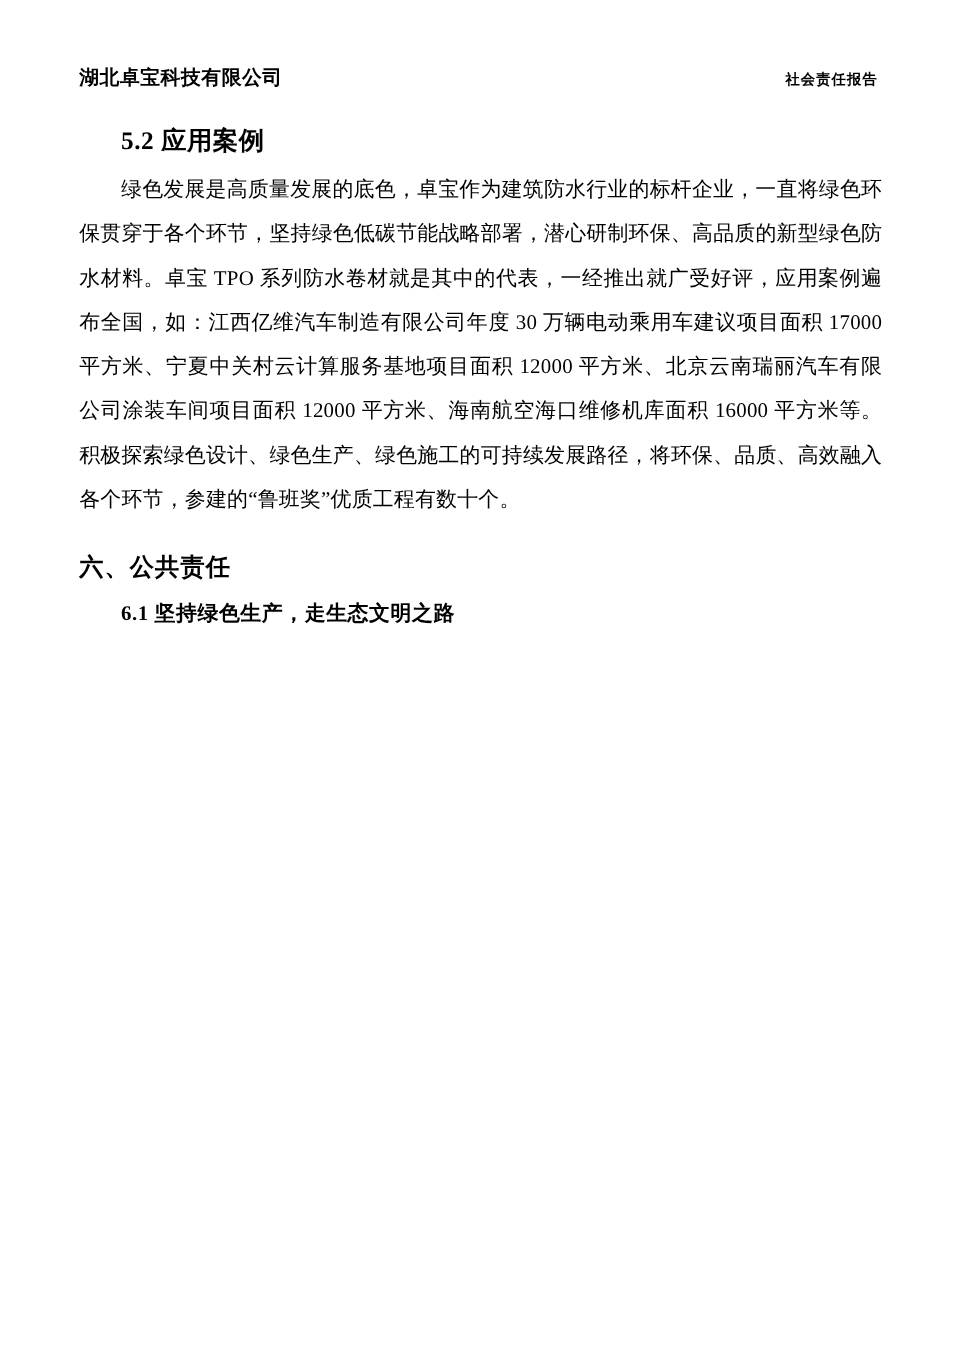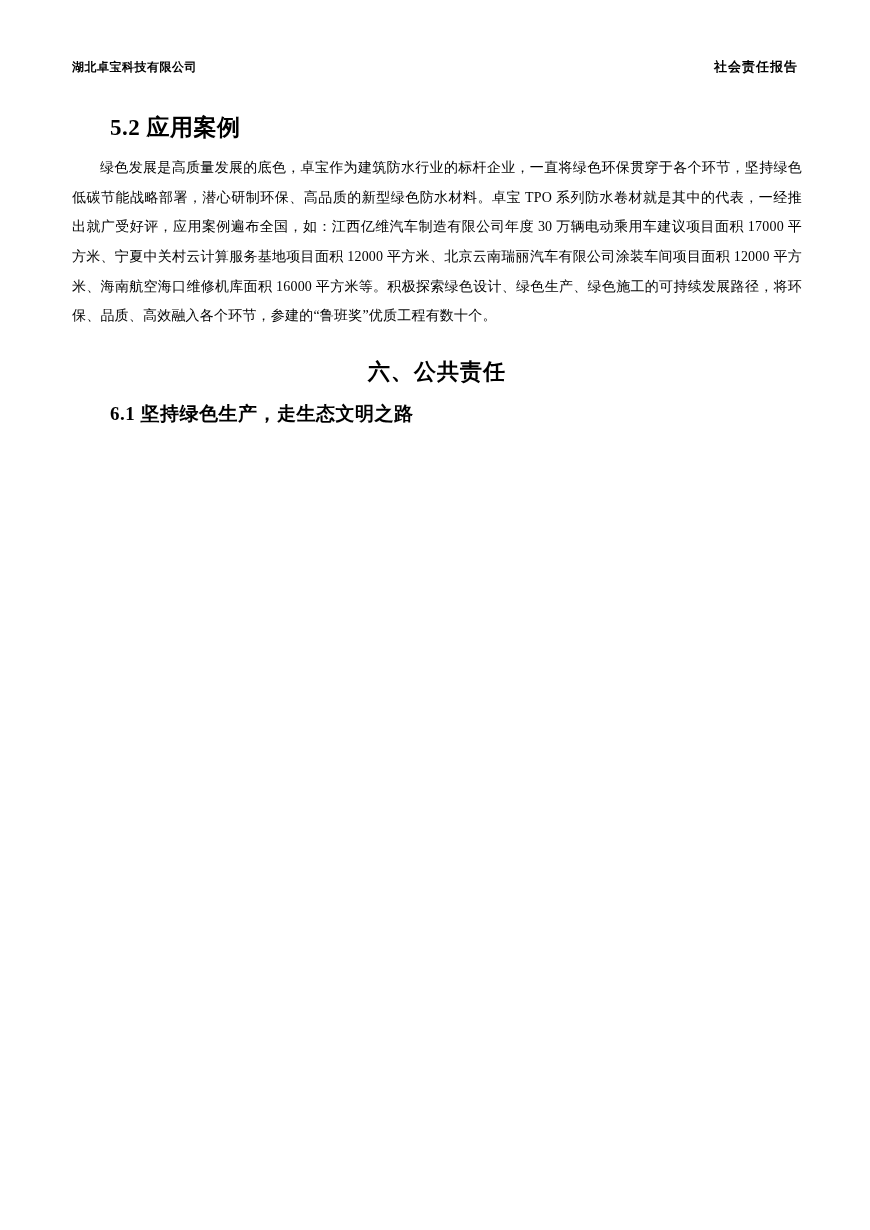--- a/index.html
+++ b/index.html
@@ -23,21 +23,21 @@
     left: 72px;
     right: 72px;
     display: flex;
     justify-content: space-between;
     align-items: baseline;
     font-weight: bold;
     font-size: 13.5px;
     letter-spacing: 0.5px;
   }
   .header-left {
-    font-size: 12px;
+    font-size: 18px;
     font-weight: bold;
   }
   .header-right {
     font-size: 13px;
     font-weight: bold;
     letter-spacing: 1px;
     font-family: Liberation Serif, serif;
   }
   .content {
     position: absolute;
@@ -49,30 +49,29 @@
     font-size: 23px;
     font-weight: bold;
     margin: 12px 0 10px 38px;
     letter-spacing: 0.5px;
   }
   h2.section-heading {
     font-size: 22px;
     font-weight: bold;
     margin: 26px 0 10px 0;
     letter-spacing: 1px;
-    text-align: center;
   }
   h3.sub-heading-2 {
     font-size: 19px;
     font-weight: bold;
     margin: 14px 0 24px 38px;
     letter-spacing: 0.5px;
   }
   p.para {
-    font-size: 14px;
+    font-size: 19px;
     line-height: 2.12;
     margin: 0 0 4px 0;
     text-indent: 2em;
     text-align: justify;
     text-justify: inter-ideograph;
     letter-spacing: 0.2px;
     font-family: Liberation Serif, serif;
   }
   p.para.tight {
     margin-bottom: 0;

